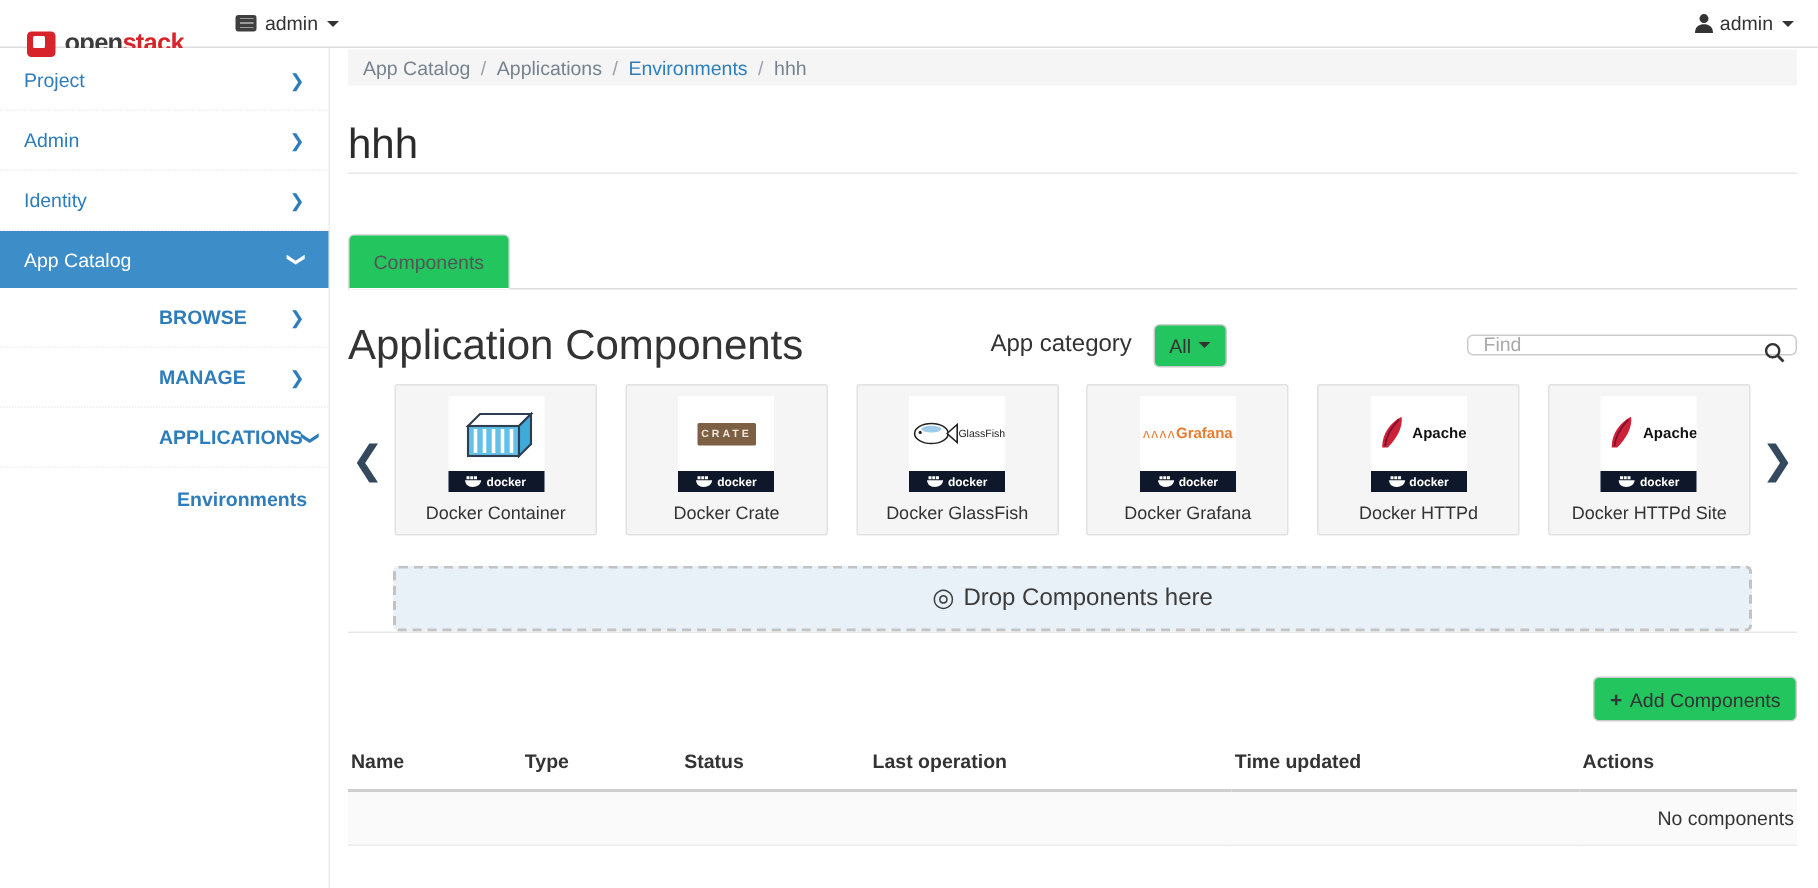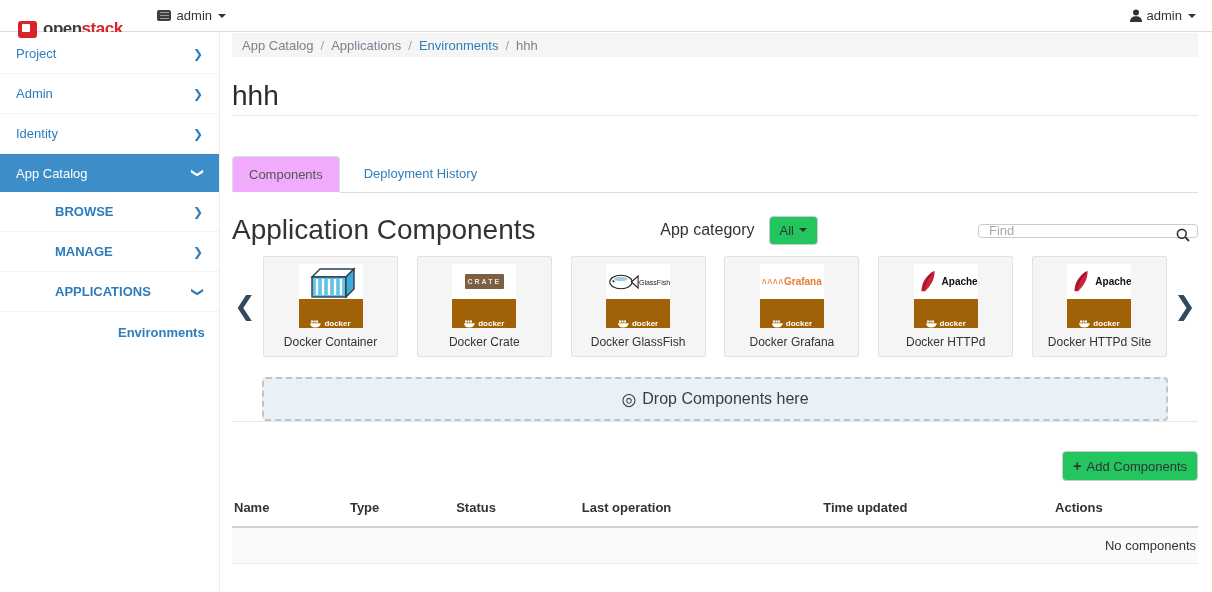--- a/index.html
+++ b/index.html
@@ -27,21 +27,21 @@
   .main-row { flex:1; display:flex; min-height:0; }
   .sidebar { width:220px; flex:0 0 220px; background:#fff; border-right:1px solid #ececec; padding-top:2px; }
   .content { flex:1; padding:1px 14px 0 12px; min-width:0; }
 
   
   .nav-item { height:40px; display:flex; align-items:center; padding:0 16px; font-size:13px; color:#2d7cbc; cursor:pointer; border-bottom:1px dotted #ededed; }
   .nav-item .chev { margin-left:auto; font-size:12px; font-weight:bold; color:#2d7cbc; }
   .chev-down { display:inline-block; transform:rotate(90deg); }
   .nav-item.selected { background:#3d8dc9; color:#fff; height:38px; border-bottom:none; }
   .nav-item.selected .chev { color:#fff; }
-  .nav-item.lvl2 { padding-left:55px; font-weight:bold; }
+  .nav-item.lvl2 { padding-left:106px; font-weight:bold; }
   .nav-item.lvl3 { padding-left:118px; font-weight:bold; border-bottom:none; }
 
   
   .breadcrumb-bar { height:24px; background:#f5f5f5; display:flex; align-items:center; padding:0 10px; font-size:13px; color:#76838f; }
   .breadcrumb-bar .sep { margin:0 7px; color:#9aa3ab; }
   .crumb-link { color:#2d7ebd; cursor:pointer; }
 
   
   .title-row { display:flex; align-items:center; margin-top:20px; height:38px; }
   .page-title { font-size:28px; font-weight:normal; color:#2b2b2b; }
@@ -50,42 +50,42 @@
   .btn-toggle { background:#fff; border:1px solid #ccc; border-left:none; border-radius:0 4px 4px 0; width:25px; display:flex; align-items:center; justify-content:center; cursor:pointer; }
   .btn-toggle .caret { border-top-color:#c9302c; margin:0; }
 
   hr.rule { border:none; border-top:1px solid #e7e7e7; margin:0; }
   .rule1 { margin-top:11px; }
   .rule2 { margin-top:14px; }
 
   
   .tabs { margin-top:40px; display:flex; border-bottom:1px solid #ddd; }
   .tab { font-size:13px; padding:10px 16px; cursor:pointer; }
-  .tab.active { background:#f0abfc; border:1px solid #ddd; border-bottom:1px solid #fff; border-radius:4px 4px 0 0; margin-bottom:-1px; color:#555; }
+  .tab.active { background:#22c55e; border:1px solid #ddd; border-bottom:1px solid #fff; border-radius:4px 4px 0 0; margin-bottom:-1px; color:#555; }
   .tab.link { color:#2d7ebd; border:none; margin-left:8px; }
 
   
   .toolbar-row { margin-top:21px; display:flex; align-items:center; }
   .section-heading { font-size:28px; font-weight:normal; color:#333; }
   .cat-label { font-size:16px; color:#333; margin-left:auto; margin-right:14px; }
   .btn-default { background:#22c55e; border:1px solid #ccc; border-radius:4px; font-size:13px; color:#333; padding:6px 10px; cursor:pointer; display:flex; align-items:center; }
   .btn-default .caret { margin-left:5px; }
   .find-wrap { margin-left:160px; position:relative; width:220px; }
   .find-input { width:100%; height:14px; border:1px solid #ccc; border-radius:4px; font-size:13px; padding:0 30px 0 10px; color:#555; font-family:inherit; }
   .find-input::placeholder { color:#a9a9a9; }
   .find-icon { position:absolute; right:8px; top:7px; cursor:pointer; }
 
   
   .carousel { margin-top:10px; display:flex; align-items:center; }
   .car-chev { font-size:26px; font-weight:bold; color:#34495e; cursor:pointer; width:26px; text-align:center; user-select:none; }
   .cards { display:flex; gap:12px; margin:0 5px; flex:1; justify-content:space-between; }
   .card { width:135px; height:101px; background:#f5f5f5; border:1px solid #e2e2e2; border-radius:2px; display:flex; flex-direction:column; align-items:center; padding-top:7px; cursor:pointer; }
   .tile { width:64px; height:64px; background:#fff; display:flex; flex-direction:column; }
   .tile-art { flex:1; display:flex; align-items:center; justify-content:center; overflow:hidden; }
-  .docker-strip { height:29px; background:#a16207; display:flex; align-items:flex-end; justify-content:center; gap:3px; }
+  .docker-strip { height:14px; background:#0f172a; display:flex; align-items:center; justify-content:center; gap:3px; }
   .docker-strip .whale { flex:0 0 auto; }
   .docker-strip .dk { color:#fff; font-size:8px; font-weight:bold; }
   .card-label { font-size:12px; color:#333; margin-top:7px; }
   .crate-box { background:#7d5f44; color:#efe6da; font-size:7px; font-weight:bold; letter-spacing:2px; padding:4px 3px; border-radius:1px; }
   .fish-cap { font-size:7px; color:#222; margin-top:1px; }
   .grafana-txt { font-size:10px; font-weight:bold; color:#e87c30; }
   .grafana-spark { color:#e87c30; font-size:9px; letter-spacing:1px; line-height:5px; }
   .apache-txt { font-size:10px; font-weight:bold; color:#111; }
 
   
@@ -175,21 +175,20 @@
       </div>
 
       <div class="title-row">
         <h1 class="page-title">hhh</h1>
       </div>
 
       <hr class="rule rule1">
 
       <div class="tabs">
         <div class="tab active">Components</div>
-        <div class="tab link">Deployment History</div>
       </div>
 
       <div class="toolbar-row">
         <h3 class="section-heading">Application Components</h3>
         <span class="cat-label">App category</span>
         <button class="btn-default">
           <span>All</span>
           <span class="caret"></span>
         </button>
         <div class="find-wrap">

